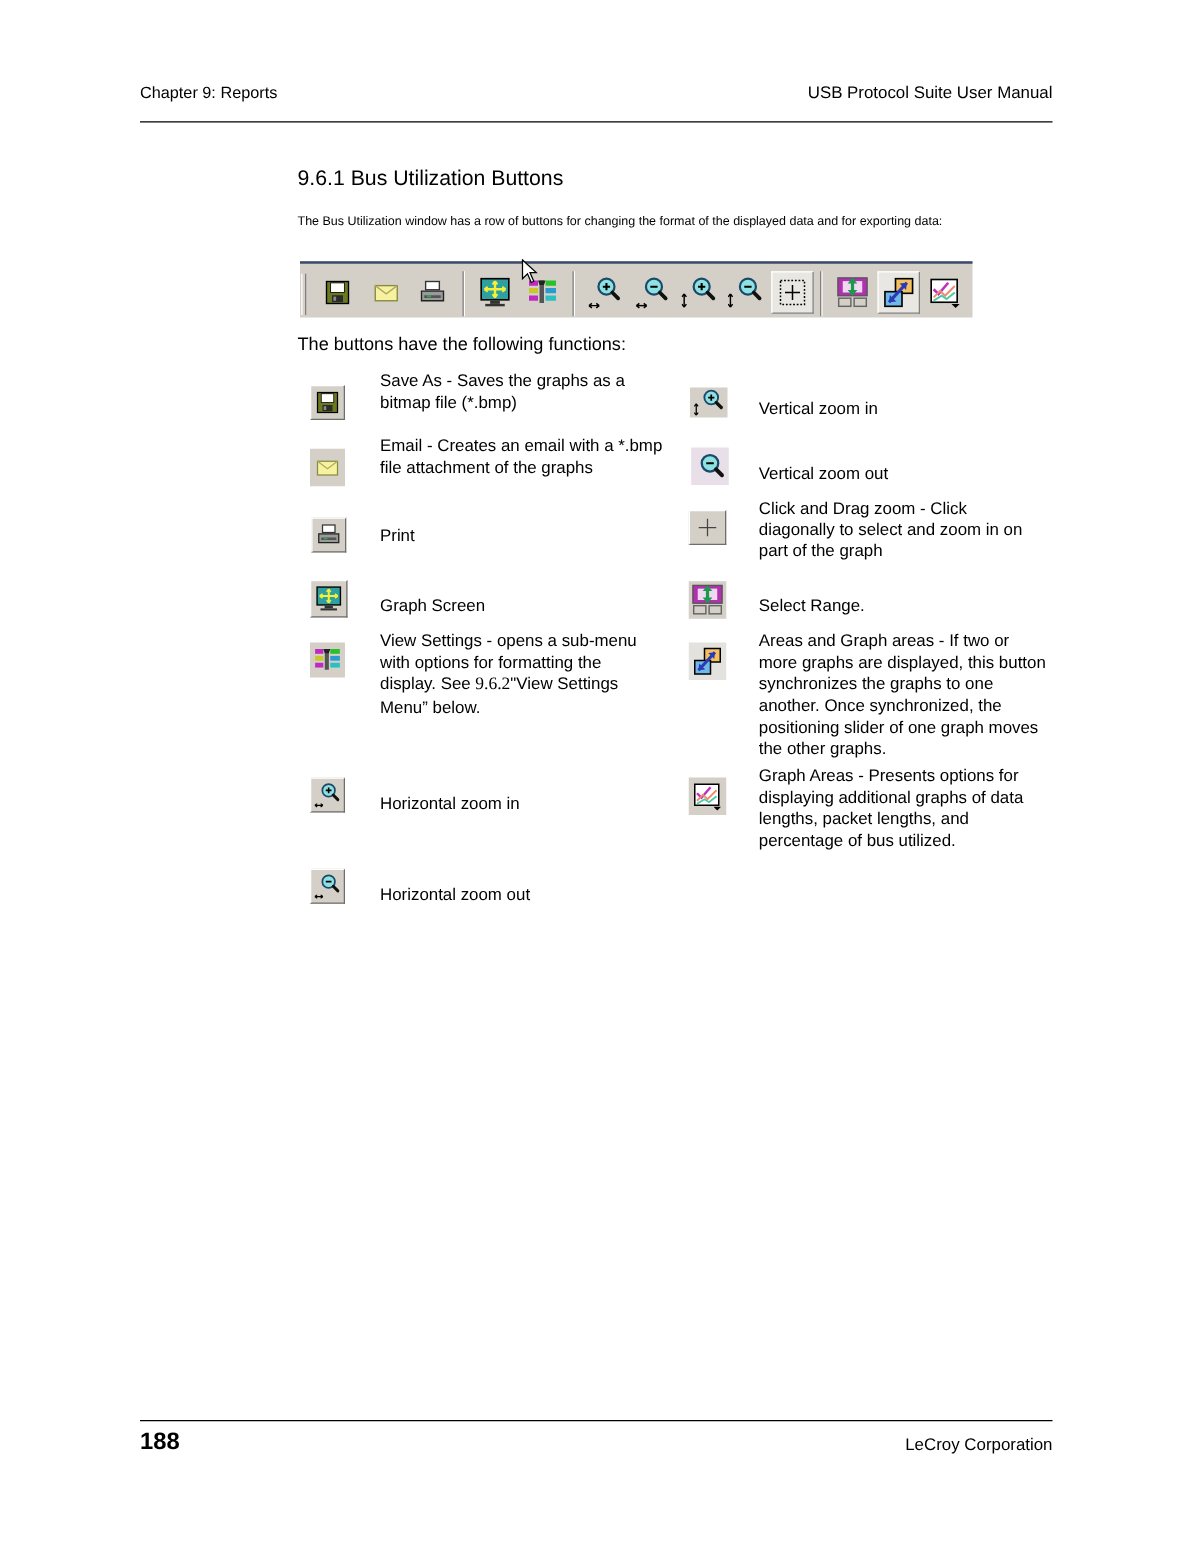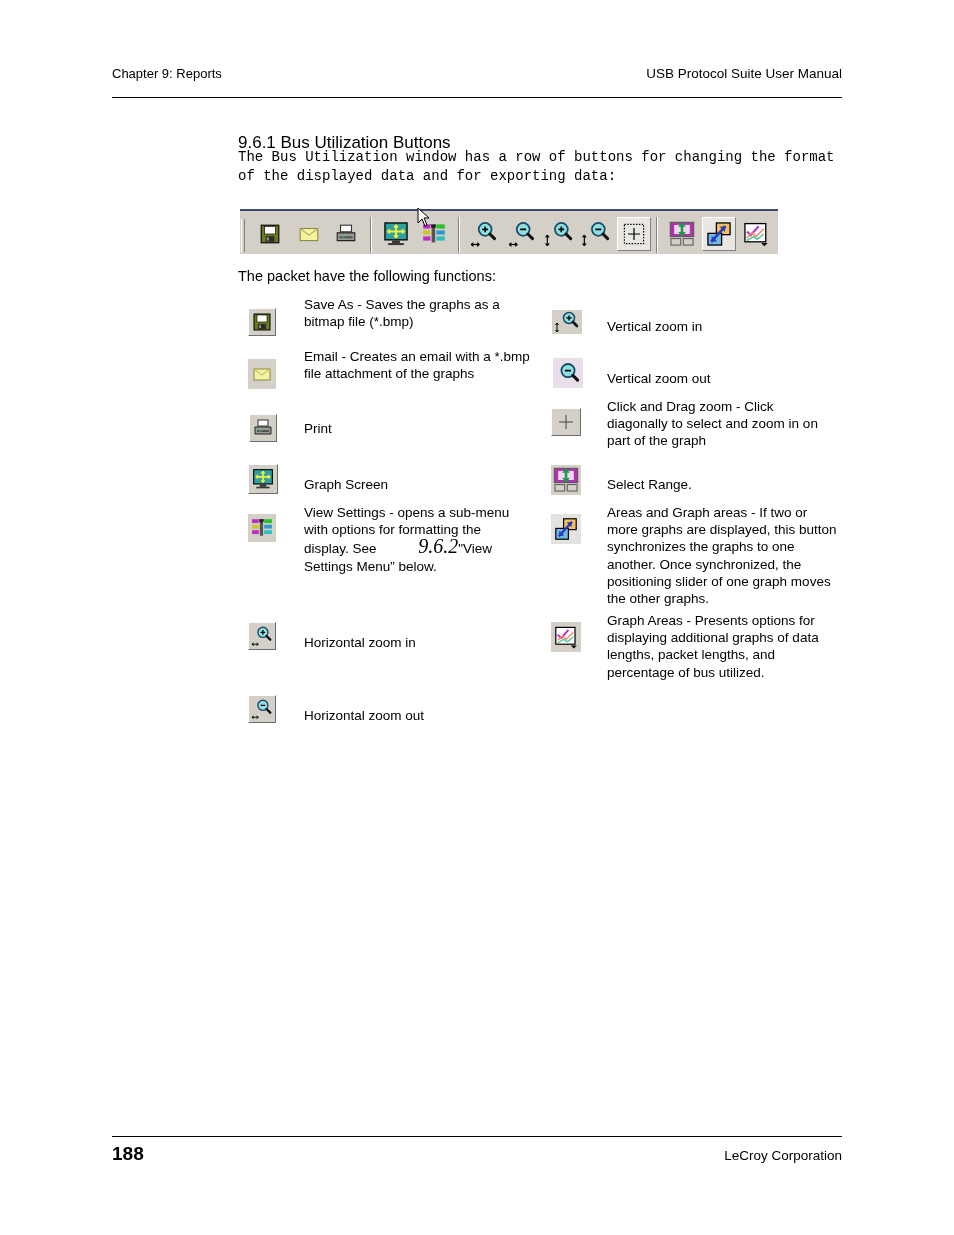--- a/index.html
+++ b/index.html
@@ -3,37 +3,37 @@
 <meta charset="utf-8">
 <style>
   html, body { margin: 0; padding: 0; background: #ffffff; }
   body { width: 954px; height: 1235px; position: relative; overflow: hidden;
          font-family: "Liberation Sans", sans-serif; color: #000; }
   .abs { position: absolute; }
   .hdr-left { left: 112px; top: 66px; font-size: 13px; }
   .hdr-right { right: 112px; top: 66px; font-size: 13.5px; }
   .hdr-rule { left: 112px; top: 97px; width: 730px; height: 1px; background: #000; }
   .title { left: 238px; top: 133px; font-size: 17px; font-weight: normal; }
-  .intro { left: 238px; top: 148px; width: 610px; font-size: 14px; line-height: 19px; font-family: Liberation Mono, monospace; }
+  .intro { left: 238px; top: 168px; width: 610px; font-size: 10px; line-height: 19px; }
   .toolbar { left: 240px; top: 209px; width: 538px; height: 45px; background: #d4d0c8;
              border-top: 2px solid #3c4a6e; box-sizing: border-box; }
   .toolbar .grip { position: absolute; left: 1px; top: 8px; width: 2px; height: 33px;
                    border-left: 1px solid #fff; border-right: 1px solid #808080; }
   .toolbar .sep { position: absolute; top: 6px; width: 0; height: 36px;
                   border-left: 1px solid #808080; border-right: 1px solid #fff; }
   .tb-btn { position: absolute; top: 6px; width: 34px; height: 34px; display: flex;
             align-items: center; justify-content: center; box-sizing: border-box; }
   .tb-btn.pressed { background: #e9e7e2; border: 1px solid #fff; border-right-color: #808080; border-bottom-color: #808080; }
   .cursor { position: absolute; left: 176px; top: -4px; }
   .lead { left: 238px; top: 268px; font-size: 14.5px; }
   .icon-box { width: 28px; height: 28px; background: #d4d0c8; display: flex; align-items: center;
               justify-content: center; box-sizing: border-box; }
   .icon-box.raised { border: 1px solid #fff; border-right-color: #6e6e6e; border-bottom-color: #6e6e6e; }
   .desc { font-size: 13.5px; line-height: 17.2px; }
-  .desc .ital { font-family: "Liberation Serif", serif; font-style: italic; font-size: 20px; margin-left: 38px; }
+  .desc .ital { font-family: "Liberation Serif", serif; font-size: 14px; }
   .ftr-rule { left: 112px; top: 1136px; width: 730px; height: 1px; background: #000; }
   .pageno { left: 112px; top: 1143px; font-size: 19px; font-weight: bold; }
   .ftr-right { right: 112px; top: 1148px; font-size: 13.5px; margin-left: 39px; }
 </style>
 </head>
 <body>
 
 <svg width="0" height="0" style="position:absolute">
   <defs>
     <symbol id="i-save" viewBox="0 0 20 20">
@@ -202,21 +202,21 @@
         <use href="#i-sync"></use>
       </svg>
     </div>
   <div class="tb-btn" style="left:499px">
       <svg width="26" height="26">
         <use href="#i-graphareas"></use>
       </svg>
     </div>
 </div>
 
-<div class="abs lead">The packet have the following functions:</div>
+<div class="abs lead">The buttons have the following functions:</div>
 
 <div class="abs icon-box raised" style="left:248px;top:308px">
     <svg width="20" height="20">
       <use href="#i-save"></use>
     </svg>
   </div>
 <div class="abs desc" style="left:304px;top:296px;width:225px">Save As - Saves the graphs as a bitmap file (*.bmp)</div>
 
 <div class="abs icon-box" style="left:248px;top:359px;height:30px">
     <svg width="20" height="20">

